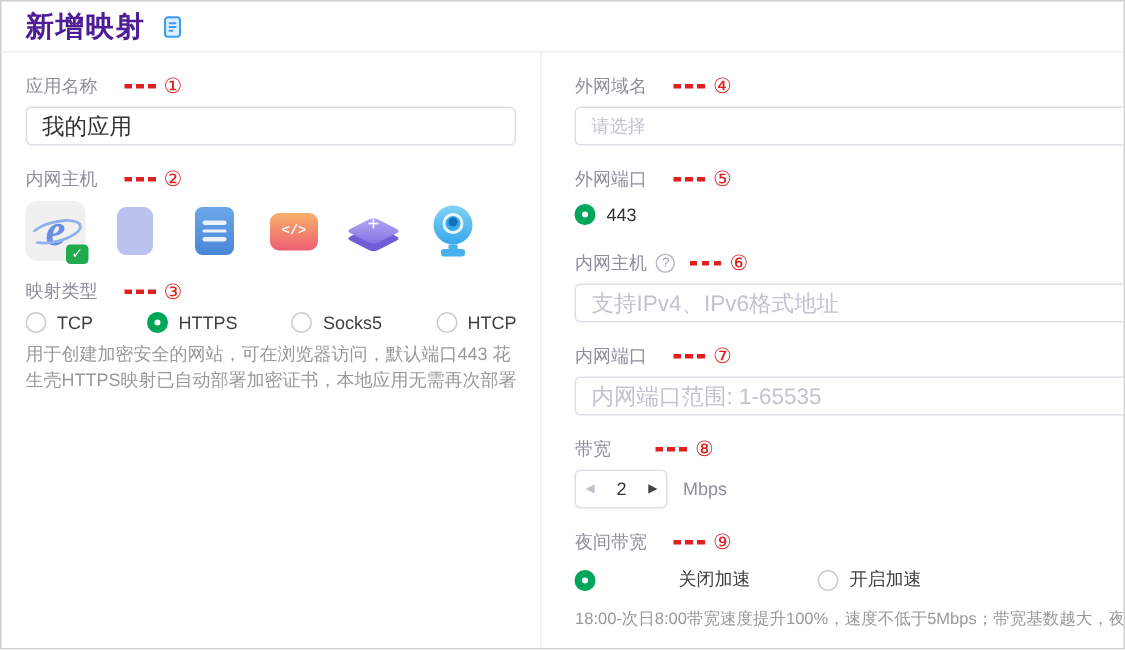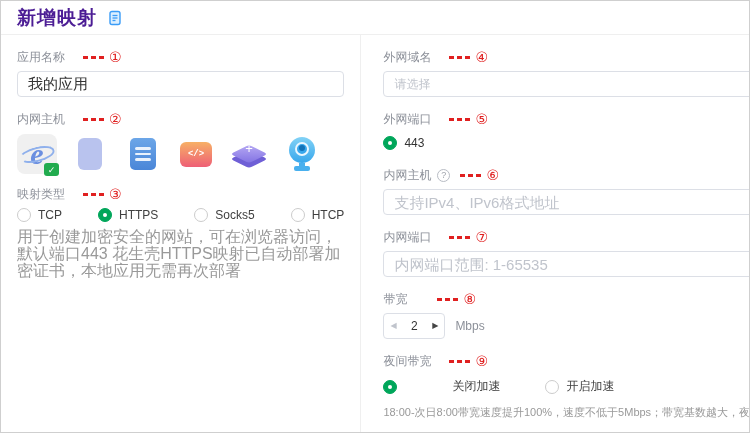--- a/index.html
+++ b/index.html
@@ -72,21 +72,21 @@
 
   
   .radio-row { display:flex; align-items:flex-end; margin-bottom:6px; }
   .radio-item { display:flex; align-items:center; cursor:pointer; }
   .radio { width:14px; height:14px; border-radius:50%; border:1px solid #ccc; background:#fff;
            position:relative; flex:none; }
   .radio.checked { border-color:#00a65a; background:#00a65a; }
   .radio.checked::after { content:""; position:absolute; left:4px; top:4px; width:4px; height:4px;
                           border-radius:50%; background:#fff; }
   .radio-label { font-size:12px; color:#404040; margin-left:7px; }
-  .desc-text { font-size:16px; color:#999; line-height:17px; margin-top:2px; }
+  .desc-text { font-size:12px; color:#999; line-height:17px; margin-top:2px; }
 
   
   .select-box { position:relative; width:100%; height:26px; border:1px solid #dcdfe6; border-radius:4px;
                 display:flex; align-items:center; padding:0 26px 0 10px; cursor:pointer; background:#fff; }
   .select-placeholder { font-size:12px; color:#c0c4cc; }
   .help-icon { width:13px; height:13px; border:1px solid #b8bcc4; border-radius:50%; color:#a0a4ac;
                font-size:9px; display:inline-flex; align-items:center; justify-content:center;
                margin-left:6px; cursor:pointer; }
   .port-row { display:flex; align-items:center; height:20px; margin-top:3px; }
   .port-value { font-size:12px; color:#333; margin-left:7px; }

